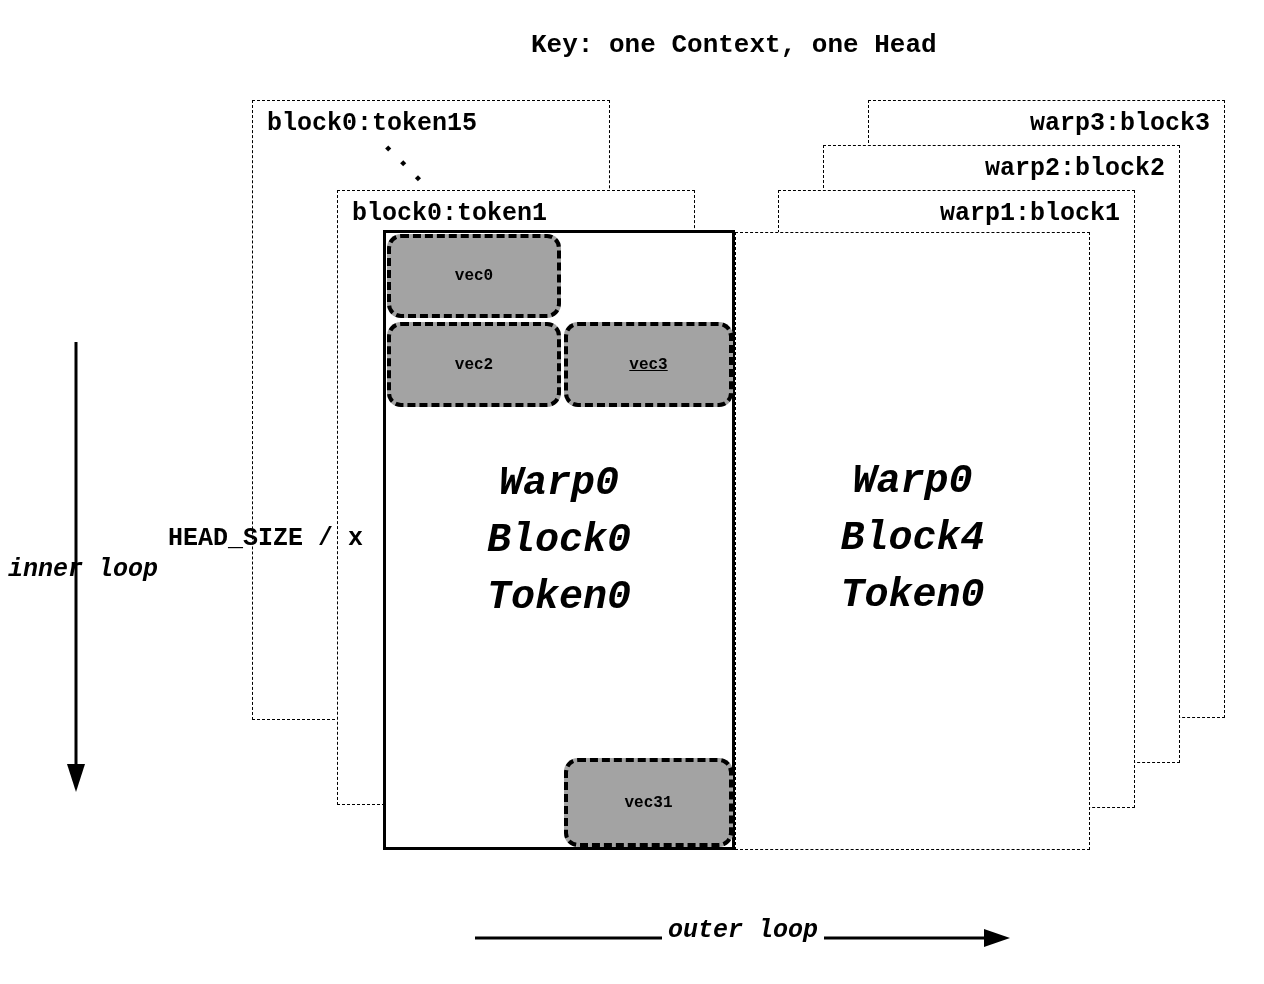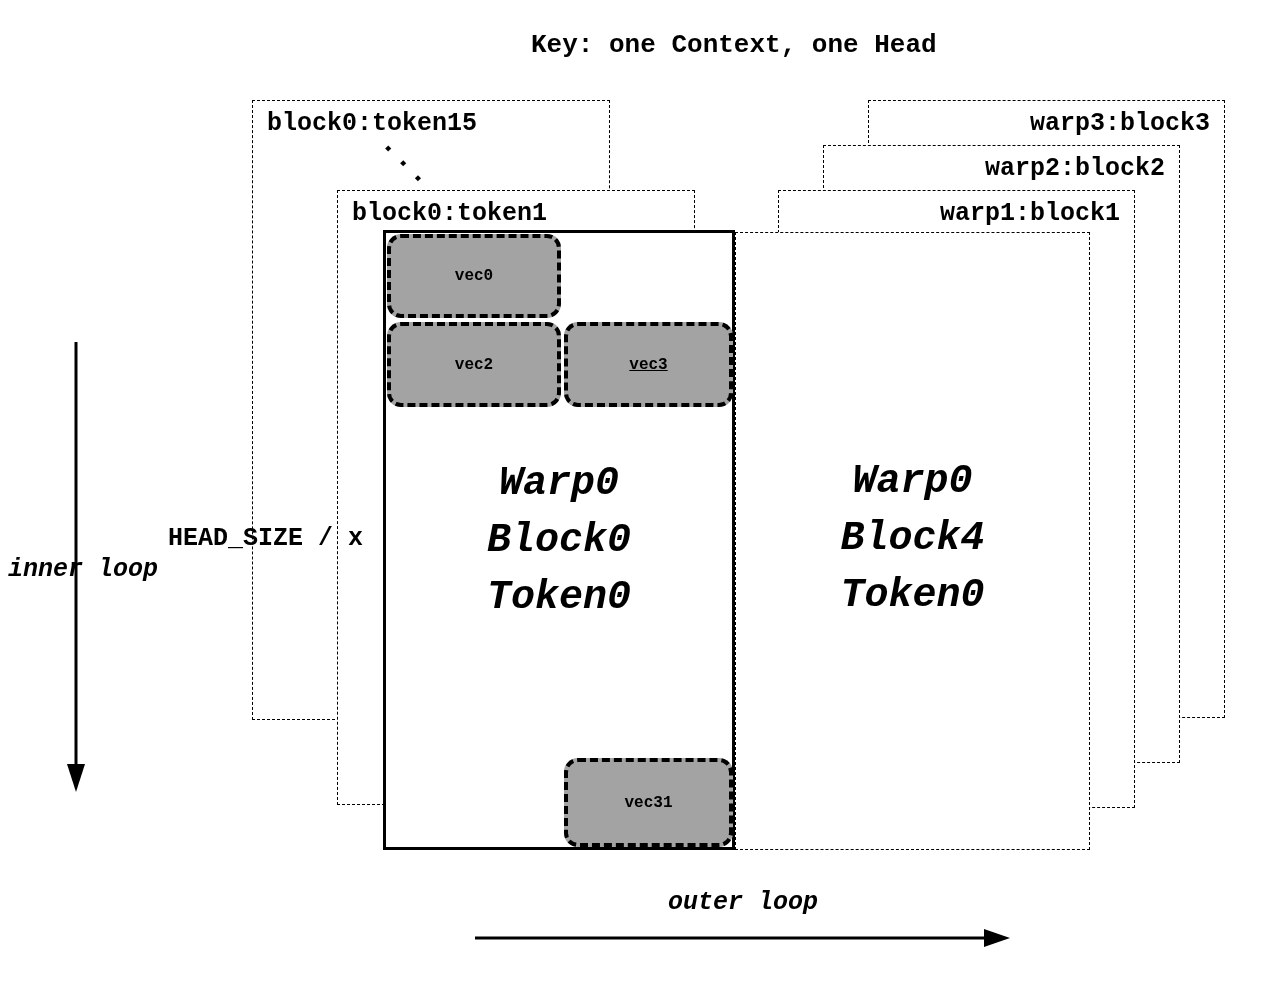--- a/index.html
+++ b/index.html
@@ -89,21 +89,21 @@
   .side-label {
     position: absolute;
     font-size: 25px;
     font-weight: bold;
     white-space: nowrap;
   }
   .italic { font-style: italic; }
 
   .outer-loop-label {
     position: absolute;
-    left: 662px; top: 888px;
+    left: 662px; top: 916px;
     font-size: 25px;
     font-style: italic;
     font-weight: bold;
     background: #fff;
     padding: 0 6px;
     white-space: nowrap;
   }
 
   svg.arrows {
     position: absolute;

